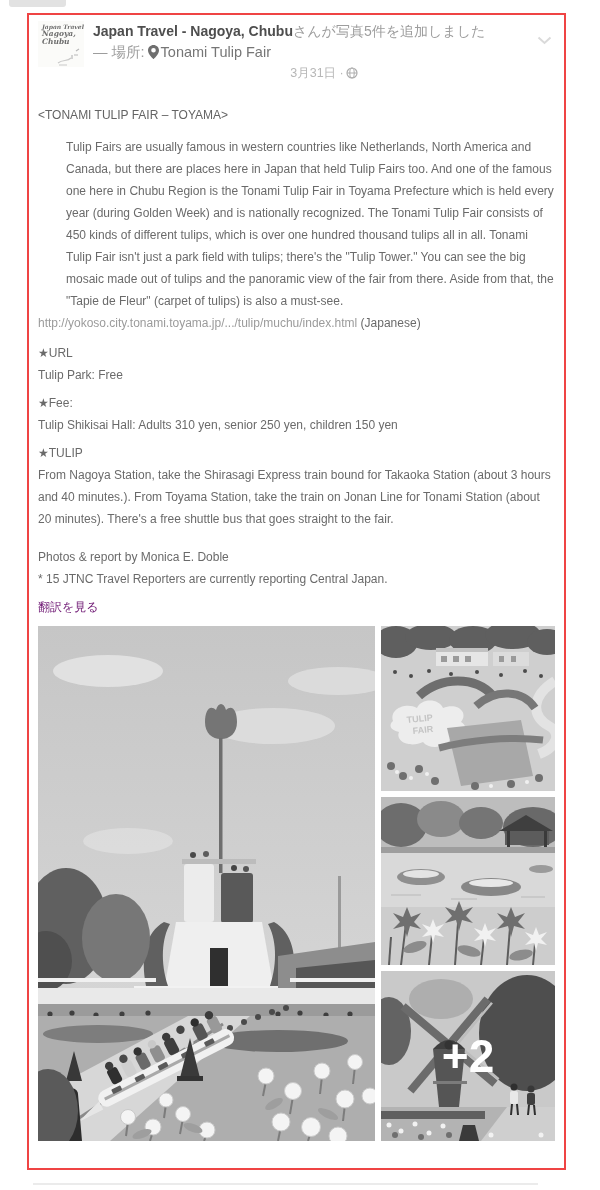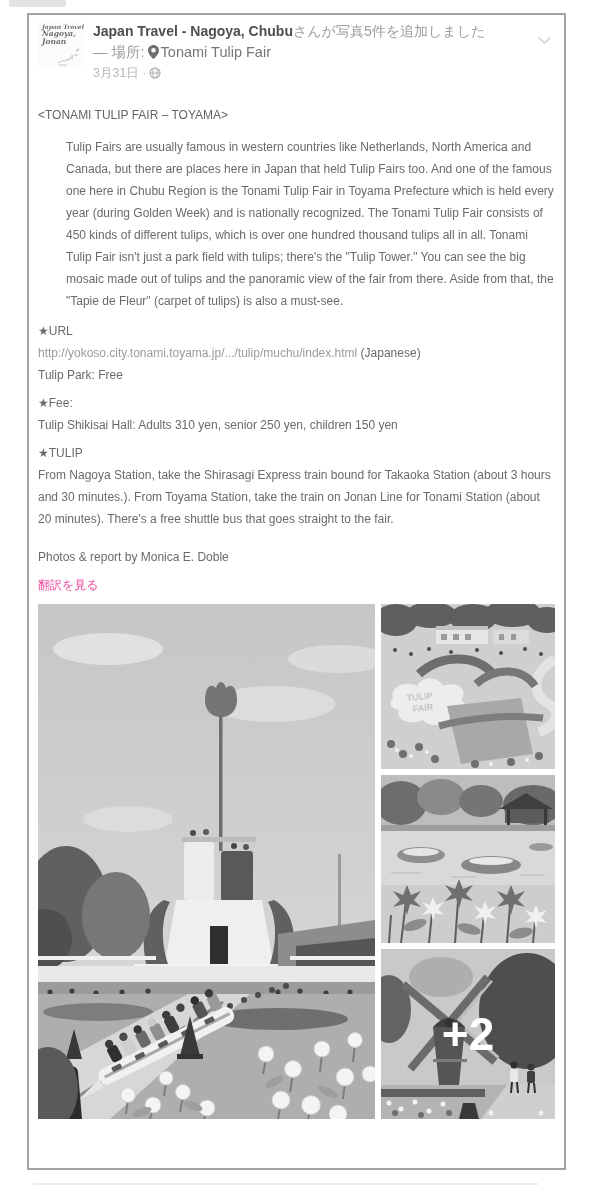--- a/index.html
+++ b/index.html
@@ -5,49 +5,49 @@
   * { box-sizing: border-box; }
   html,body { margin:0; padding:0; }
   body {
     width:600px; height:1190px; position:relative; overflow:hidden;
     background:#ffffff;
     font-family:"Liberation Sans", sans-serif;
   }
   .corner-tab { position:absolute; top:0; left:9px; width:57px; height:7px;
     background:#e2e2e2; border-radius:0 0 3px 3px; }
   .card { position:absolute; top:13px; left:27px; width:539px; height:1157px;
-    border:2px solid #a3a3a3; background:#fff; padding:6px 9px; overflow:hidden; }
+    border:2px solid #ef4444; background:#fff; padding:6px 9px; overflow:hidden; }
 
   
   .header { position:relative; display:flex; padding-top:0; }
   .avatar { flex:0 0 46px; width:46px; height:46px; background:#fbfbf9;
     position:relative; font-family:"DejaVu Serif", serif; font-style:italic;
     color:#6d6d6d; overflow:hidden; cursor:pointer; }
   .avatar .l1 { font-size:6px; font-weight:bold; padding:3px 0 0 4px; line-height:6px; }
   .avatar .l2, .avatar .l3 { font-size:7.5px; font-weight:bold; padding-left:4px; line-height:8px; }
   .avatar svg { position:absolute; right:2px; bottom:1px; }
   .header-text { margin-left:9px; flex:1; padding-top:0; }
   .line1 { font-size:14px; line-height:21px; color:#9d9d9d; }
   .author { font-weight:bold; color:#4e4e4e; cursor:pointer; }
   .line2 { font-size:14.5px; line-height:21px; color:#9d9d9d; }
   .pin-icon { display:inline-block; vertical-align:-2px; margin:0 2px 0 3px; }
   .loc-name { color:#767676; cursor:pointer;margin-top:28px; }
-  .line3 { font-size:12.5px; line-height:17px; color:#b7b7b7; }
+  .line3 { font-size:12.5px; line-height:17px; color:#b7b7b7;text-align:center; }
   .globe-icon { display:inline-block; vertical-align:-2px; margin-left:2px; }
   .menu-chevron { position:absolute; right:3px; top:10px; cursor:pointer; }
 
   
   .sec { font-size:12px; line-height:22px; color:#6a6a6a; }
   .post-title { margin-top:20px; color:#646464; }
   .mt10 { margin-top:10px;margin-left:28px; }
   .mt8  { margin-top:8px; }
   .mt6  { margin-top:6px; }
   .mt4  { margin-top:16px; }
   .url-link { color:#9b9b9b; cursor:pointer; }
-  .translate { color:#ec4899; margin-top:6px; cursor:pointer; display:inline-block; }
+  .translate { color:#701a75; margin-top:6px; cursor:pointer; display:inline-block; }
 
   
   .photos { margin-top:8px; display:flex; gap:6px; }
   .tile { overflow:hidden; background:#cccccc; cursor:pointer; position:relative; }
   .tile svg { display:block; width:100%; height:100%; }
   .photo-main { width:337px; height:515px; }
   .photo-col { display:flex; flex-direction:column; gap:6px; width:174px; }
   .p1 { height:165px; } .p2 { height:168px; } .p3 { height:170px; }
   .more-overlay { position:absolute; inset:0; display:flex; align-items:center;
     justify-content:center; color:#ffffff; font-size:46px; font-weight:bold;
@@ -60,21 +60,21 @@
 <body>
 
 <div class="corner-tab"></div>
 
 <div class="card">
 
   <div class="header">
     <div class="avatar">
       <div class="l1">Japan Travel</div>
       <div class="l2">Nagoya,</div>
-      <div class="l3">Jonan</div>
+      <div class="l3">Chubu</div>
       <svg width="26" height="18" viewBox="0 0 26 18">
         <path d="M20 3 l3 -2 M18 7 h4 M16 7 v4" stroke="#b9b9b9" stroke-width="1.2" fill="none"></path>
         <path d="M2 15 C7 11 11 14 15 10 M3 17 h8" stroke="#c9c9c9" stroke-width="1.2" fill="none"></path>
       </svg>
     </div>
     <div class="header-text">
       <div class="line1"><span class="author">Japan Travel - Nagoya, Chubu</span><span>さんが写真5件を追加しました</span></div>
       <div class="line2"><span>— 場所:</span><span class="pin-icon"><svg width="11" height="14" viewBox="0 0 11 14">
               <path d="M5.5 0C2.5 0 0 2.4 0 5.4c0 4 5.5 8.6 5.5 8.6S11 9.4 11 5.4C11 2.4 8.5 0 5.5 0zm0 7.6a2.3 2.3 0 1 1 0-4.6 2.3 2.3 0 0 1 0 4.6z" fill="#6f6f6f"></path>
             </svg></span><span class="loc-name">Tonami Tulip Fair</span></div>
@@ -87,31 +87,32 @@
     <span class="menu-chevron">
       <svg width="15" height="9" viewBox="0 0 15 9">
           <path d="M1.5 1.5 L7.5 7 L13.5 1.5" fill="none" stroke="#dadada" stroke-width="2"></path>
         </svg>
     </span>
   </div>
 
   <div class="sec post-title">&lt;TONAMI TULIP FAIR – TOYAMA&gt;</div>
   <div class="sec mt10">Tulip Fairs are usually famous in western countries like Netherlands, North America and Canada, but there are places here in Japan that held Tulip Fairs too. And one of the famous one here in Chubu Region is the Tonami Tulip Fair in Toyama Prefecture which is held every year (during Golden Week) and is nationally recognized. The Tonami Tulip Fair consists of 450 kinds of different tulips, which is over one hundred thousand tulips all in all. Tonami Tulip Fair isn't just a park field with tulips; there's the "Tulip Tower." You can see the big mosaic made out of tulips and the panoramic view of the fair from there. Aside from that, the "Tapie de Fleur" (carpet of tulips) is also a must-see.</div>
 
+  <div class="sec"><span class="url-link">http://yokoso.city.tonami.toyama.jp/.../tulip/muchu/index.html</span><span> (Japanese)</span></div>
   <div class="sec mt8">★URL</div>
-  <div class="sec"><span class="url-link">http://yokoso.city.tonami.toyama.jp/.../tulip/muchu/index.html</span><span> (Japanese)</span></div>
 
   <div class="sec">Tulip Park: Free</div>
   <div class="sec mt6">★Fee:</div>
   <div class="sec">Tulip Shikisai Hall: Adults 310 yen, senior 250 yen, children 150 yen</div>
 
   <div class="sec mt6">★TULIP</div>
-  <div class="sec">From Nagoya Station, take the Shirasagi Express train bound for Takaoka Station (about 3 hours and 30 minutes.). From Toyama Station, take the train on Jonan Line for Tonami Station (about 20 minutes). There's a free shuttle bus that goes straight to the fair.</div>
+  <div class="sec">From Nagoya Station, take the Shirasagi Express train bound for Takaoka Station (about 3 hours and 40 minutes.). From Toyama Station, take the train on Jonan Line for Tonami Station (about 20 minutes). There's a free shuttle bus that goes straight to the fair.</div>
 
   <div class="sec mt4">Photos &amp; report by Monica E. Doble</div>
+  <div class="sec">* 15 JTNC Travel Reporters are currently reporting Central Japan.</div>
 
   <div class="sec translate">翻訳を見る</div>
 
   <div class="photos">
 
     <div class="tile photo-main">
       <svg viewBox="0 0 337 515" preserveAspectRatio="none">
         <defs>
           <linearGradient id="sky" x1="0" y1="0" x2="0" y2="1">
             <stop offset="0" stop-color="#c6c6c6"></stop>

